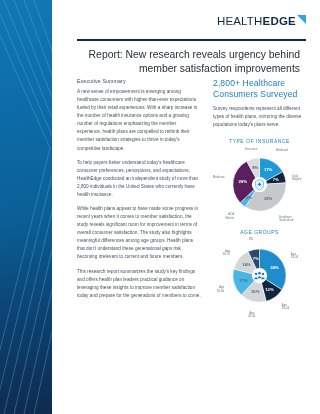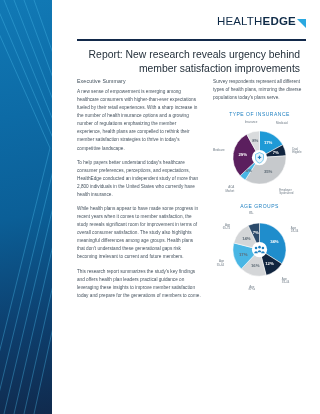--- a/index.html
+++ b/index.html
@@ -17,21 +17,21 @@
     overflow:hidden;
   }
   #rail svg { position:absolute; left:0; top:0; }
 
   
   #sheet { position:absolute; left:52px; top:0; right:0; bottom:0; background:#fff; }
 
   
   #brand {
     position:absolute; right:14px; top:16px;
-    display:flex; align-items:flex-end;
+    display:flex; align-items:center;
   }
   .logo-text { font-size:11.5px; letter-spacing:.2px; color:#0e2a47; line-height:1; }
   .logo-text .thin { font-weight:400; }
   .logo-text .bold { font-weight:700; }
   .logo-flag { width:9px; height:9px; margin-left:1px; margin-top:-4px; position:relative; }
   .logo-flag svg { display:block; }
 
   #rule {
     position:absolute; left:25px; right:14px; top:39px;
     height:2px; background:#12294a;
@@ -106,20 +106,21 @@
 
       <div id="colL">
         <div class="sec-label">Executive Summary</div>
         <p class="para">A new sense of empowerment is emerging among healthcare consumers with higher-than-ever expectations fueled by their retail experiences. With a sharp increase in the number of health insurance options and a growing number of regulations emphasizing the member experience, health plans are compelled to rethink their member satisfaction strategies to thrive in today's competitive landscape.</p>
         <p class="para">To help payers better understand today's healthcare consumer preferences, perceptions, and expectations, HealthEdge conducted an independent study of more than 2,800 individuals in the United States who currently have health insurance.</p>
         <p class="para">While health plans appear to have made some progress in recent years when it comes to member satisfaction, the study reveals significant room for improvement in terms of overall consumer satisfaction. The study also highlights meaningful differences among age groups. Health plans that don't understand these generational gaps risk becoming irrelevant to current and future members.</p>
         <p class="para">This research report summarizes the study's key findings and offers health plan leaders practical guidance on leveraging these insights to improve member satisfaction today and prepare for the generations of members to come.</p>
       </div>
 
       <div id="colR">
+        <div class="r-head">2,800+ Healthcare Consumers Surveyed</div>
         <div class="r-sub">Survey respondents represent all different types of health plans, mirroring the diverse populations today's plans serve.</div>
 
         <div class="chart-title">TYPE OF INSURANCE</div>
         <div class="chart-wrap">
           <svg id="pie0" viewBox="0 0 140 120">
               <path d="M70,58 L70,18 A40,40 0 0 1 105.05226720175455,38.72985303593139 Z" fill="#1f9ad6" stroke="#ffffff" stroke-width="0.8"></path>
               <text x="83.03146024320951" y="37.96500410869905" text-anchor="middle" font-size="6.4" font-weight="700" fill="#ffffff" font-family="&quot;Liberation Sans&quot;, sans-serif">17%</text>
               <text x="94.92494654026746" y="7.545124730814656" text-anchor="start" font-size="4.4" fill="#6f7b86" font-family="&quot;Liberation Sans&quot;, sans-serif"><tspan x="94.92494654026746" dy="0">Medicaid</tspan></text>
               <path d="M70,58 L105.05226720175455,38.72985303593139 A40,40 0 0 1 109.92106913713087,55.48837921882747 Z" fill="#11253f" stroke="#ffffff" stroke-width="0.8"></path>
               <text x="94.58351835332974" y="52.85782768539573" text-anchor="middle" font-size="6.4" font-weight="700" fill="#ffffff" font-family="&quot;Liberation Sans&quot;, sans-serif">7%</text>

